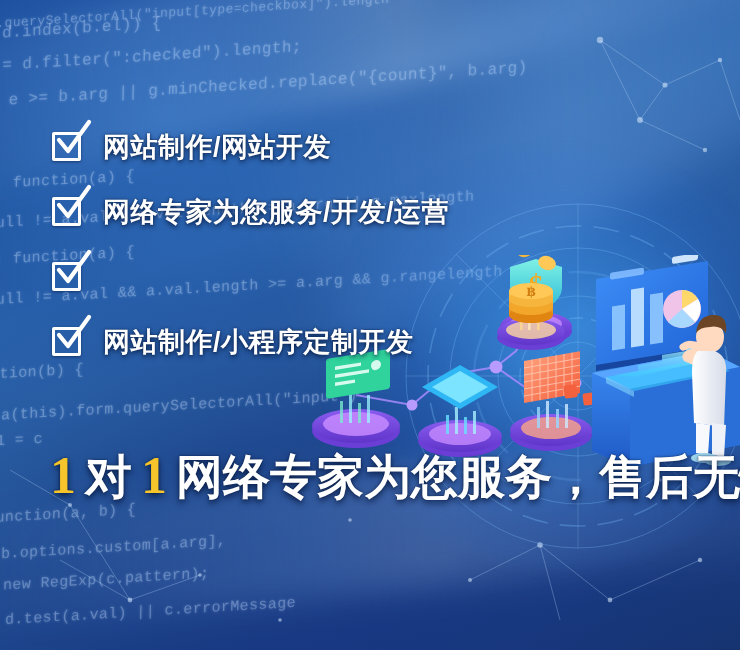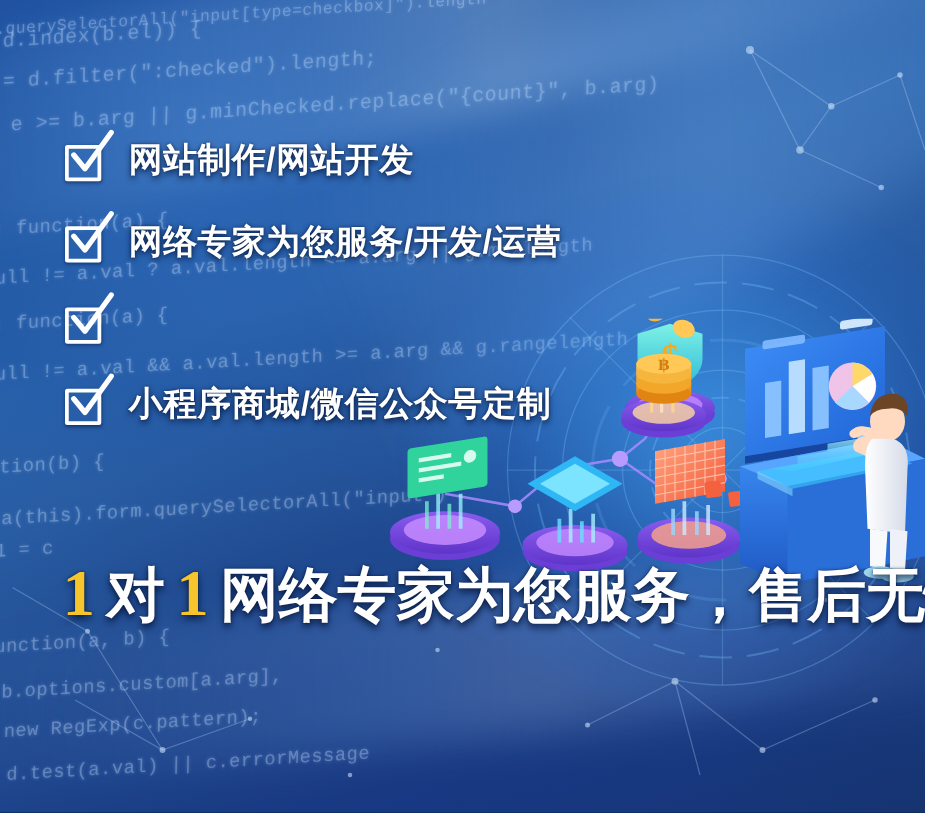--- a/index.html
+++ b/index.html
@@ -48,21 +48,21 @@
     position:absolute;right:-60px;top:150px;width:480px;height:420px;border-radius:50%;
     background:radial-gradient(circle,rgba(70,165,250,.40) 0%,rgba(45,120,225,.16) 48%,rgba(30,80,180,0) 75%);
     filter:blur(6px);pointer-events:none;
   }
 
   
   #hud{position:absolute;left:398px;top:196px;width:360px;height:360px;pointer-events:none;opacity:.72;}
 
   
   #list{position:absolute;left:52px;top:96px;width:640px;}
-  .row{position:relative;height:65px;display:flex;align-items:center;}
+  .row{position:relative;height:65px;display:flex;align-items:flex-end;}
   .cbox{position:relative;width:32px;height:32px;flex:0 0 32px;margin-right:19px;}
   .cbox .sq{
     position:absolute;left:0;top:3px;width:29px;height:29px;
     border:3px solid #ffffff;border-radius:2px;
     box-shadow:0 1px 3px rgba(0,20,60,.55);
   }
   .cbox svg{position:absolute;left:-1px;top:-9px;width:44px;height:44px;overflow:visible;}
   .rowtext{
     font-size:27px;font-weight:bold;color:#ffffff;line-height:1;
     letter-spacing:.5px;
@@ -393,21 +393,21 @@
       </span>
     </div>
 
     <div class="row">
       <span class="cbox">
         <span class="sq"></span>
         <svg viewBox="0 0 44 44">
             <path d="M8 20 L17 31 L38 2" fill="none" stroke="#ffffff" stroke-width="4.2" stroke-linecap="round" stroke-linejoin="round"></path>
           </svg>
       </span>
-      <span class="rowtext">小程序商城/微信公众号定制</span>
+      <span class="rowtext">网站制作/小程序定制开发</span>
     </div>
 
   </div>
 
   <div id="tagline">
     <span class="tg tg-num">1</span>
     <span class="tg-sp"></span>
     <span class="tg">对</span>
     <span class="tg-sp"></span>
     <span class="tg tg-num">1</span>

